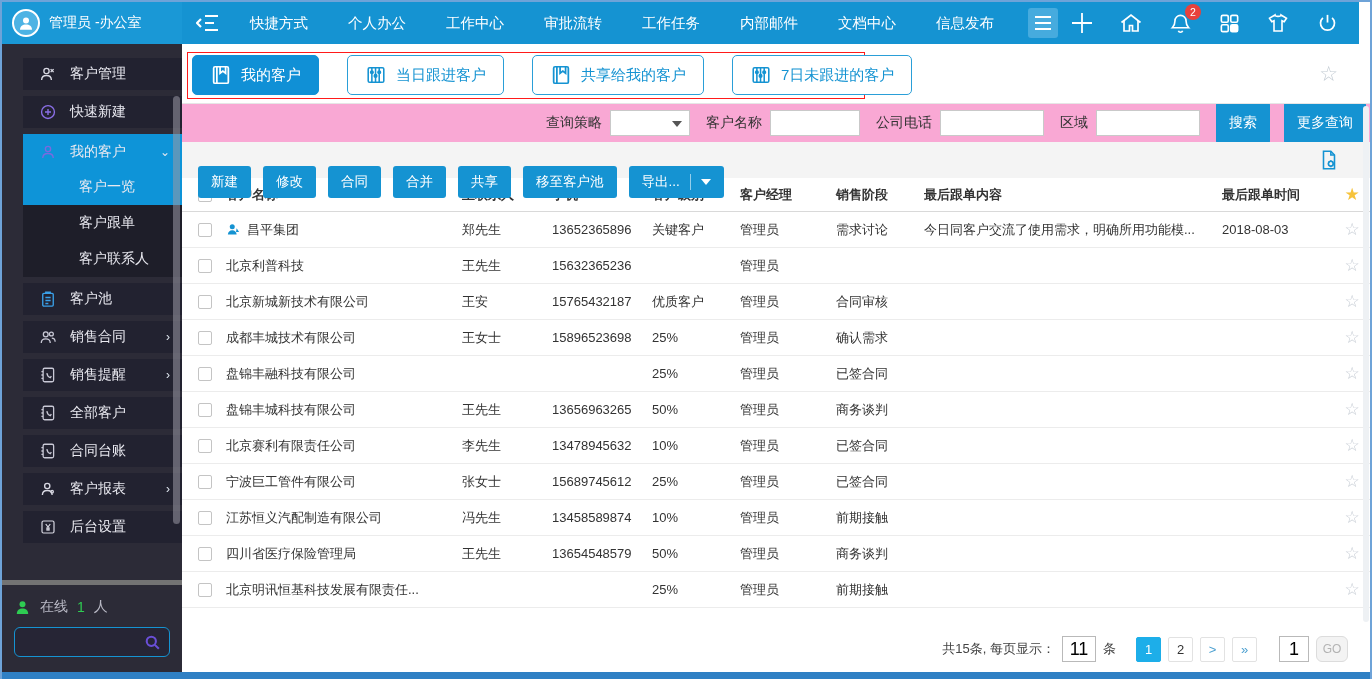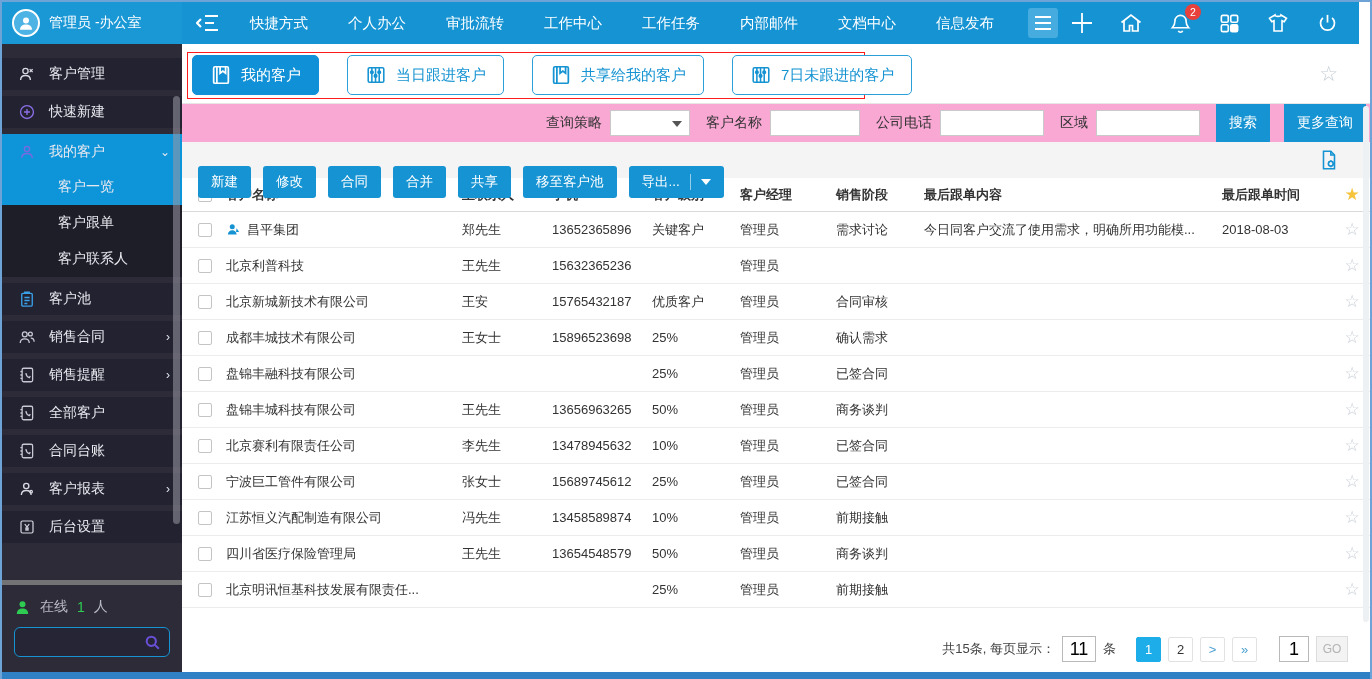--- a/index.html
+++ b/index.html
@@ -23,21 +23,21 @@
               display:flex; flex-direction:column; justify-content:center; gap:4px; align-items:center; cursor:pointer; }
   .menu-btn i { display:block; width:16px; height:2px; background:#fff; }
   .top-icons { margin-left:auto; display:flex; align-items:center; gap:25px; padding-right:20px; }
   .tb-icon { position:relative; width:24px; height:24px; display:flex; align-items:center; justify-content:center; cursor:pointer; }
   .badge { position:absolute; top:-7px; right:-9px; min-width:16px; height:16px; background:#e8413c;
            border-radius:50%; color:#fff; font-size:10.5px; display:flex; align-items:center;
            justify-content:center; padding:0 3px; }
 
   
   .sidebar { position:absolute; top:42px; left:0; width:180px; bottom:7px; background:#2c2b37;
-             color:#e9e9f0; overflow:hidden; }
+             color:#e9e9f0; overflow:hidden;padding-left:21px; }
   .side-list { padding-top:8px; }
   .side-item { height:32px; margin:6px 0; background:#222230; display:flex; align-items:center;
                gap:13px; padding:0 12px 0 16px; font-size:14px; cursor:pointer; white-space:nowrap; }
   .side-item.active { background:#0e94d8; margin-bottom:0; height:35px; }
   .side-item .chev { margin-left:auto; font-size:12px; color:#dfe6ef; }
   .submenu { background:#1e1e29; margin-bottom:6px; }
   .sub-item { height:36px; display:flex; align-items:center; padding-left:56px; font-size:14px;
               cursor:pointer; white-space:nowrap; }
   .sub-item.active { background:#0e94d8; }
   .side-scroll { position:absolute; right:2px; top:52px; width:7px; height:428px;
@@ -110,21 +110,21 @@
 
   
   .footer { margin-top:auto; height:46px; display:flex; align-items:center; justify-content:flex-end;
             gap:7px; padding-right:22px; font-size:13px; color:#444; background:#fff; flex:0 0 46px; }
   .pg-input { width:34px; height:26px; border:1px solid #b9b9b9; text-align:center; font-size:18px; outline:none; }
   .pg-btn { width:25px; height:25px; display:flex; align-items:center; justify-content:center;
             border:1px solid #e2e2e2; background:#fff; color:#333; cursor:pointer; border-radius:2px; font-size:13px; }
   .pg-btn.arrow { color:#4a9fd0; }
   .pg-btn.active { background:#1daee9; border-color:#1daee9; color:#fff; }
   .go-btn { width:32px; height:26px; background:#f3f3f3; border:1px solid #dcdcdc; color:#b3b3b3;
-            font-size:12px; border-radius:0; cursor:pointer; font-family:inherit; }
+            font-size:12px; border-radius:6px; cursor:pointer; font-family:inherit; }
   svg { display:block; }
 </style>
 </head>
 <body>
 
 <div class="window">
 
   <header class="topbar">
     <div class="user-area">
       <span class="avatar">
@@ -137,22 +137,22 @@
     </div>
     <span class="collapse-btn">
       <svg width="24" height="20" viewBox="0 0 24 20" stroke="#fff" stroke-width="2.2" fill="none">
         <path d="M9 3h13M9 10h9M9 17h13"></path>
           <path d="M5 6l-4 4 4 4"></path>
       </svg>
     </span>
     <nav class="topnav">
       <span class="nav-item">快捷方式</span>
       <span class="nav-item">个人办公</span>
+      <span class="nav-item">工作中心</span>
       <span class="nav-item">审批流转</span>
-      <span class="nav-item">工作中心</span>
       <span class="nav-item">工作任务</span>
       <span class="nav-item">内部邮件</span>
       <span class="nav-item">文档中心</span>
       <span class="nav-item">信息发布</span>
     </nav>
     <span class="menu-btn">
         <i></i>
         <i></i>
         <i></i>
       </span>

